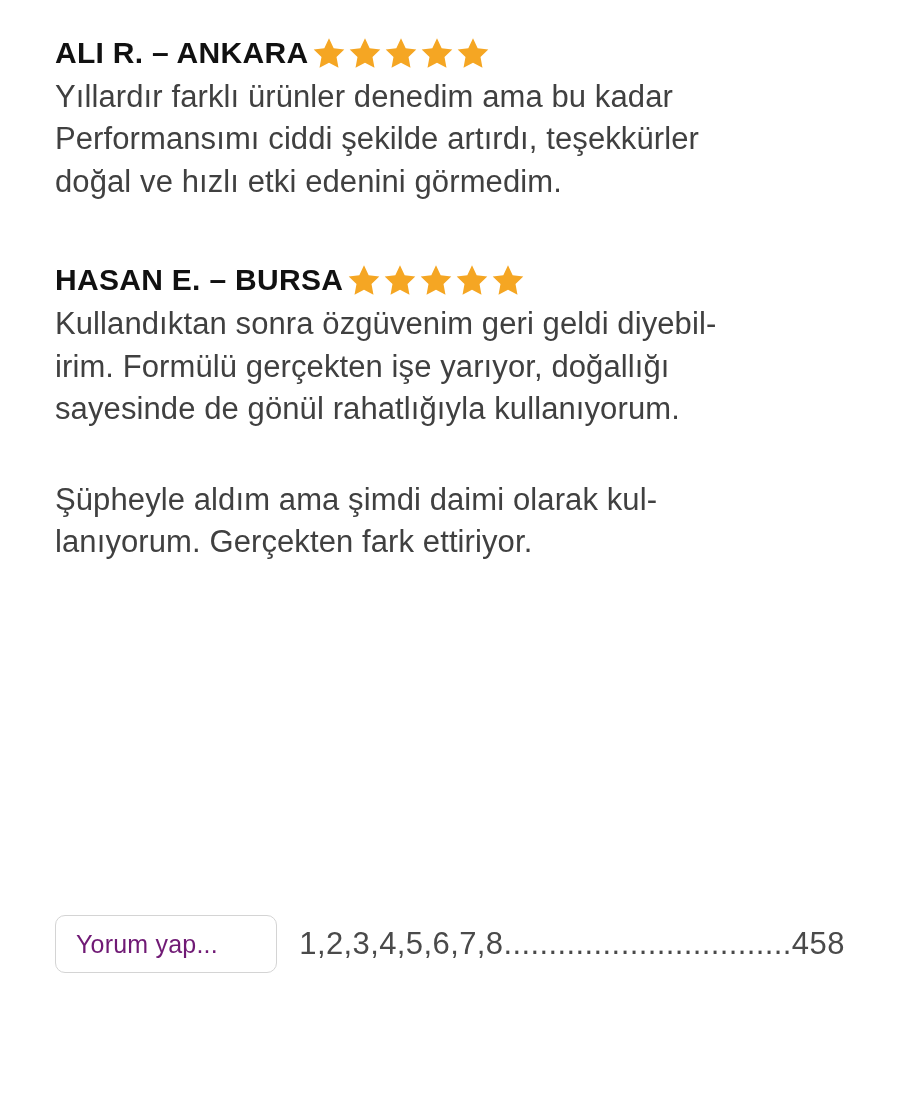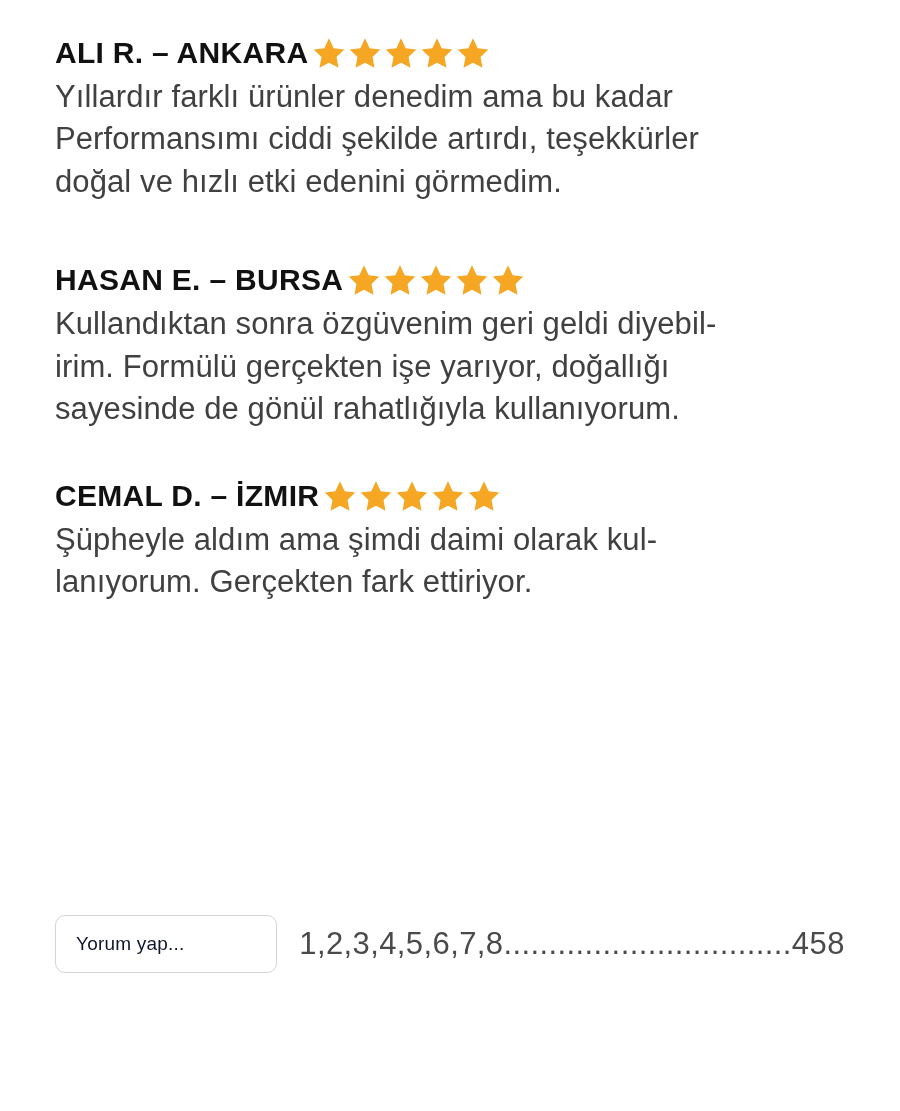--- a/index.html
+++ b/index.html
@@ -87,22 +87,22 @@
     border: 1.5px solid #d4d4d4;
     border-radius: 10px;
     background: #ffffff;
     display: flex;
     align-items: center;
     padding: 0 20px;
     box-sizing: border-box;
   }
 
   .comment-box .ph {
-    font-size: 19px;
-    color: #0f172a;
+    font-size: 25px;
+    color: #701a75;
     letter-spacing: 0.2px;
     white-space: nowrap;
   }
 
   .counter {
     font-size: 31px;
     color: #4a4a4a;
     letter-spacing: 0.4px;
     white-space: nowrap;
     overflow: hidden;
@@ -163,40 +163,20 @@
       </div>
     </div>
     <div class="review-body">
       <span class="line">Kullandıktan sonra özgüvenim geri geldi diyebil-</span>
       <span class="line">irim. Formülü gerçekten işe yarıyor, doğallığı</span>
       <span class="line">sayesinde de gönül rahatlığıyla kullanıyorum.</span>
     </div>
   </div>
 
   <div class="review r3">
-    <div class="review-head">
-      <div class="reviewer">CEMAL D. – İZMIR</div>
-      <div class="stars">
-        <svg width="34" height="34" viewBox="0 0 24 24">
-            <polygon fill="#F5A623" points="12,1.6 15.3,8.6 22.8,9.6 17.3,14.9 18.7,22.4 12,18.8 5.3,22.4 6.7,14.9 1.2,9.6 8.7,8.6"></polygon>
-          </svg>
-        <svg width="34" height="34" viewBox="0 0 24 24">
-            <polygon fill="#F5A623" points="12,1.6 15.3,8.6 22.8,9.6 17.3,14.9 18.7,22.4 12,18.8 5.3,22.4 6.7,14.9 1.2,9.6 8.7,8.6"></polygon>
-          </svg>
-        <svg width="34" height="34" viewBox="0 0 24 24">
-            <polygon fill="#F5A623" points="12,1.6 15.3,8.6 22.8,9.6 17.3,14.9 18.7,22.4 12,18.8 5.3,22.4 6.7,14.9 1.2,9.6 8.7,8.6"></polygon>
-          </svg>
-        <svg width="34" height="34" viewBox="0 0 24 24">
-            <polygon fill="#F5A623" points="12,1.6 15.3,8.6 22.8,9.6 17.3,14.9 18.7,22.4 12,18.8 5.3,22.4 6.7,14.9 1.2,9.6 8.7,8.6"></polygon>
-          </svg>
-        <svg width="34" height="34" viewBox="0 0 24 24">
-            <polygon fill="#F5A623" points="12,1.6 15.3,8.6 22.8,9.6 17.3,14.9 18.7,22.4 12,18.8 5.3,22.4 6.7,14.9 1.2,9.6 8.7,8.6"></polygon>
-          </svg>
-      </div>
-    </div>
     <div class="review-body">
       <span class="line">Şüpheyle aldım ama şimdi daimi olarak kul-</span>
       <span class="line">lanıyorum. Gerçekten fark ettiriyor.</span>
     </div>
   </div>
 
   <div class="footer">
     <div class="comment-box">
       <span class="ph">Yorum yap...</span>
     </div>

